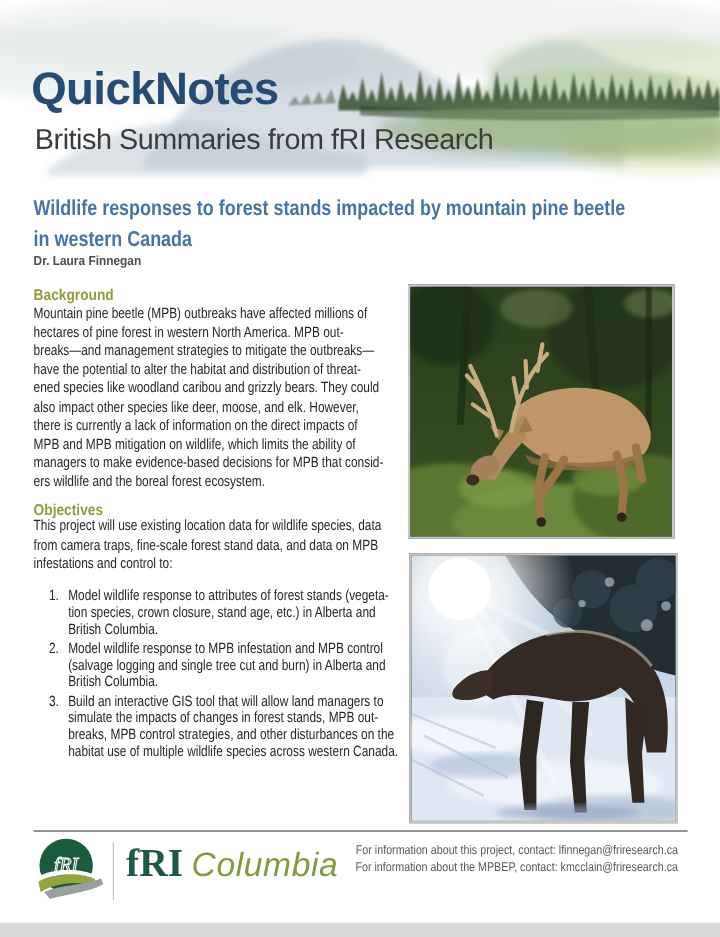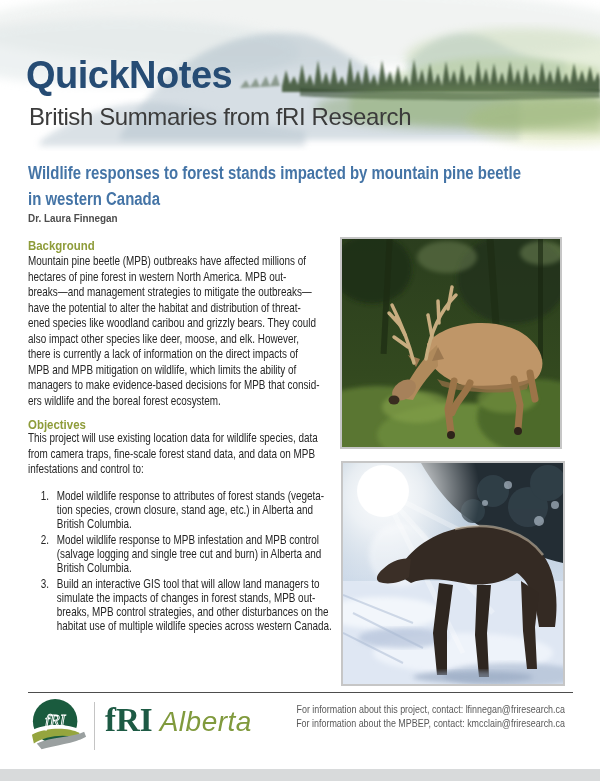--- a/index.html
+++ b/index.html
@@ -282,20 +282,20 @@
     <path d="M1,34 C14,26 40,26 52,33 L54,44 C40,35 14,37 2,45 Z" fill="#ffffff"></path>
     <path d="M2,38 C16,30 40,30 51,36 L52,43 C39,36 16,39 4,47 Z" fill="#95a53e"></path>
     <path d="M7,47 C22,40 44,41 56,35 L58,40 C47,47 24,49 12,53 Z" fill="#9aa0a0"></path>
     <text x="26" y="29" text-anchor="middle" font-family="Liberation Serif, serif" font-style="italic" font-size="17" fill="none" stroke="#ffffff" stroke-width="0.9">fRI</text>
   </svg>
 
   <div class="abs footer-vline"></div>
 
   <div class="abs footer-wordmark">
     <span class="wordmark-fri">fRI</span>
-    <span class="wordmark-research">Alberta</span>
+    <span class="wordmark-research">Columbia</span>
   </div>
 
   <div class="abs footer-contact prelines">For information about this project, contact: lfinnegan@friresearch.ca
 For information about the MPBEP, contact: kmcclain@friresearch.ca</div>
 
   <div class="abs page-edge-bottom"></div>
 </div>
 
 </body></html>

